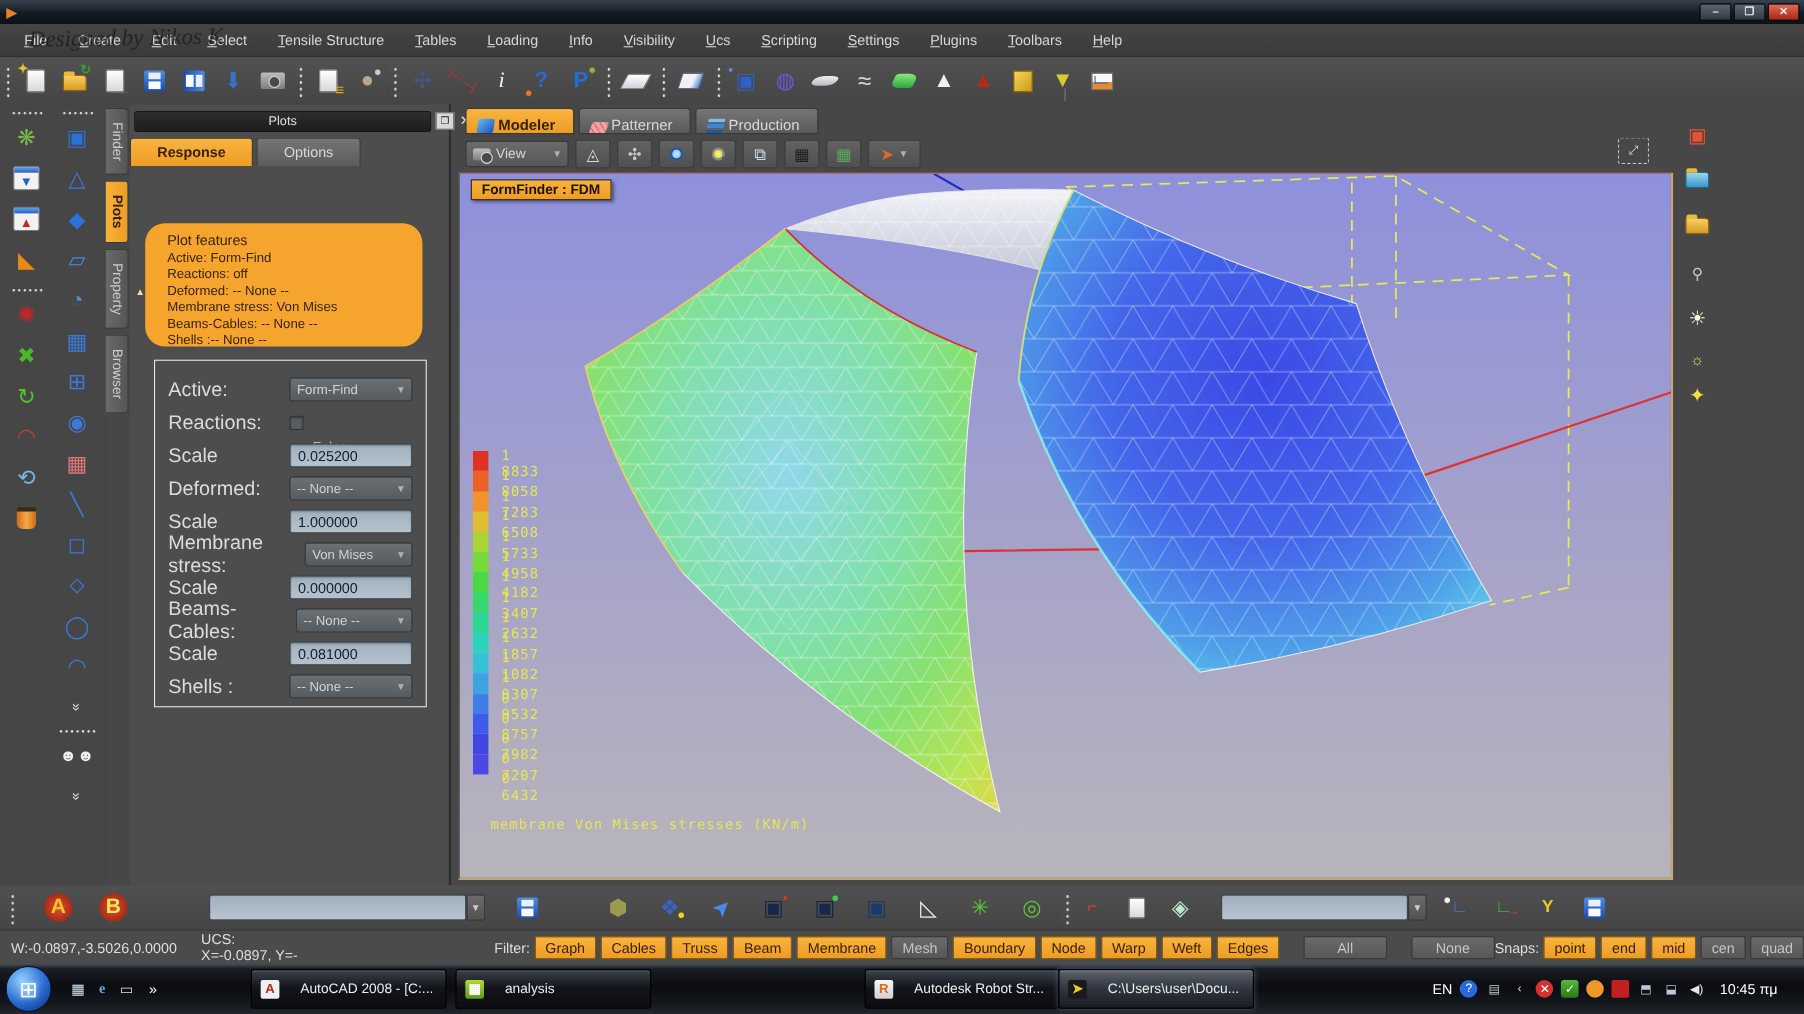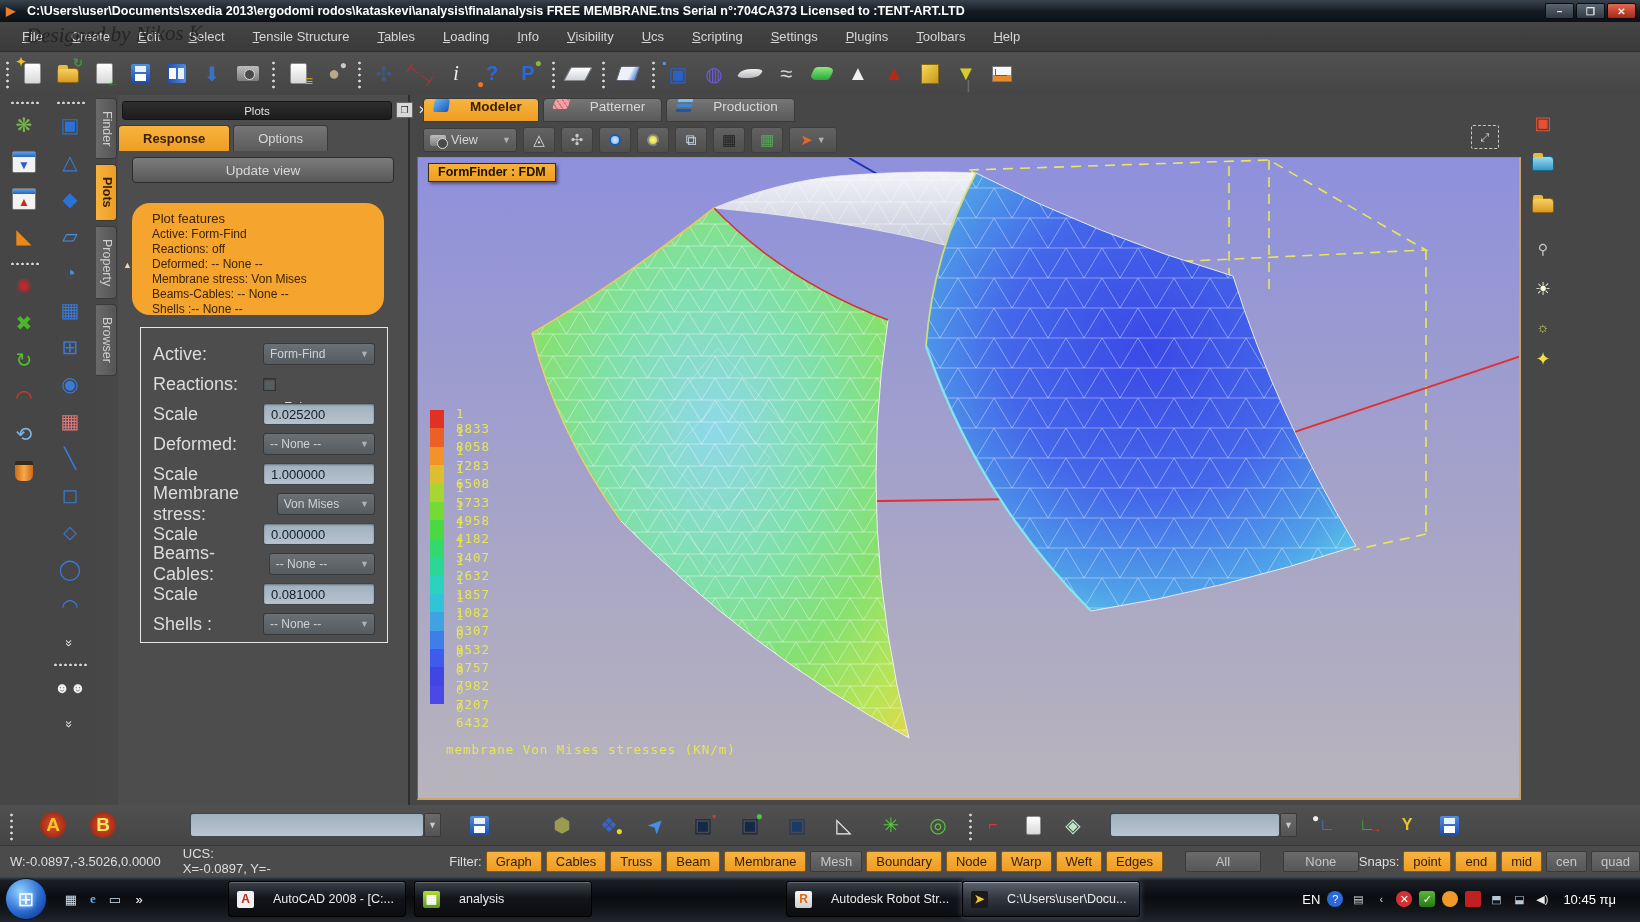--- a/index.html
+++ b/index.html
@@ -87,21 +87,21 @@
   .fdrop .dar { position:absolute; right:5px; color:#aeb2b6; font-size:9px; }
   .finput { width:112px; height:22px; background:linear-gradient(#9fb0bd,#b7c3ce); border:1px solid #3c474f;
     border-radius:3px; color:#101f2b; font-size:13px; display:flex; align-items:center; padding:0 7px;
     box-shadow:inset 0 1px 2px rgba(0,0,0,.35); }
   .fcheck { display:flex; align-items:center; gap:8px; width:112px; }
   .cbox { width:13px; height:13px; background:#585d61; border:1px solid #333; box-shadow:inset 0 1px 2px rgba(0,0,0,.4); }
   .cbl { color:#d6d6d6; font-size:13px;margin-top:44px; }
 
   
   #ws-tabs { position:absolute; left:423px; top:98px; display:flex; gap:4px; }
-  .ws-tab { height:24px; padding:0 16px 0 10px; display:flex; align-items:flex-start; gap:21px;
+  .ws-tab { height:24px; padding:0 16px 0 10px; display:flex; align-items:flex-end; gap:4px;
     background:linear-gradient(#757575,#5a5a5a); border:1px solid #3a3a3a; border-radius:4px 4px 0 0;
     color:#d8d8d8; font-size:13.5px; }
   .ws-tab.active { background:linear-gradient(#f8b440,#ee9d23); color:#3a2000; font-weight:bold; }
   .cube { width:15px; height:13px; background:linear-gradient(135deg,#6ab8f0,#1a55c0); border-radius:2px; transform:skewX(-8deg); }
   .pinkm { width:15px; height:10px; background:repeating-linear-gradient(45deg,#f2a0a8 0 3px,#d87078 3px 4px); border-radius:2px; transform:skewX(-20deg); }
   .layers { width:15px; height:13px; background:linear-gradient(#78c0f0 0 3px, transparent 3px 5px, #3a88d8 5px 8px, transparent 8px 10px, #1a58b0 10px 13px); border-radius:1px; transform:skewX(-12deg); }
   #view-toolbar { position:absolute; left:417px; top:124px; width:1106px; height:32px; display:flex; align-items:center; gap:6px; }
   #view-combo { width:94px; height:24px; margin-left:6px; background:linear-gradient(#6b6b6b,#575757); border:1px solid #3a3a3a;
     border-radius:3px; color:#d6d6d6; font-size:12.5px; display:flex; align-items:center; gap:5px; padding:0 6px; position:relative; }
   #view-combo .dar { position:absolute; right:5px; font-size:9px; color:#b0b0b0; }
@@ -172,21 +172,20 @@
   .tr-ic { width:16px; height:16px; border-radius:2px; display:flex; align-items:center; justify-content:center; font-size:11px; }
   #clock { font-size:13px; margin-left:6px; white-space:nowrap; }
 </style>
 </head>
 <body>
 
 <div id="app">
 
   <div id="titlebar">
     <span class="app-ic">▶</span>
-    <span>C:\Users\user\Documents\sxedia 2013\ergodomi rodos\kataskevi\analysis\finalanalysis  FREE MEMBRANE.tns Serial n°:704CA373 Licensed to :TENT-ART.LTD</span>
     <div id="win-btns">
       <div class="wbtn">–</div>
       <div class="wbtn">❒</div>
       <div class="wbtn close">✕</div>
     </div>
   </div>
 
   <div id="menubar">
     <span class="menu-item">File</span>
     <span class="menu-item">Create</span>
@@ -331,21 +330,20 @@
   <div id="plotspanel">
     <div id="pp-header">
       <span>Plots</span>
       <div id="pp-float">❐</div>
       <div id="pp-close">✕</div>
     </div>
     <div class="pp-tabs">
       <div class="pp-tab active">Response</div>
       <div class="pp-tab">Options</div>
     </div>
-    <div id="update-btn">Update view</div>
 
     <div id="feat-box">
       <span id="feat-arrow">▲</span>
       <div class="hd">Plot features</div>
       <div>Active: Form-Find</div>
       <div>Reactions: off</div>
       <div>Deformed: -- None --</div>
       <div>Membrane stress: Von Mises</div>
       <div>Beams-Cables: -- None --</div>
       <div>Shells :-- None --</div>

